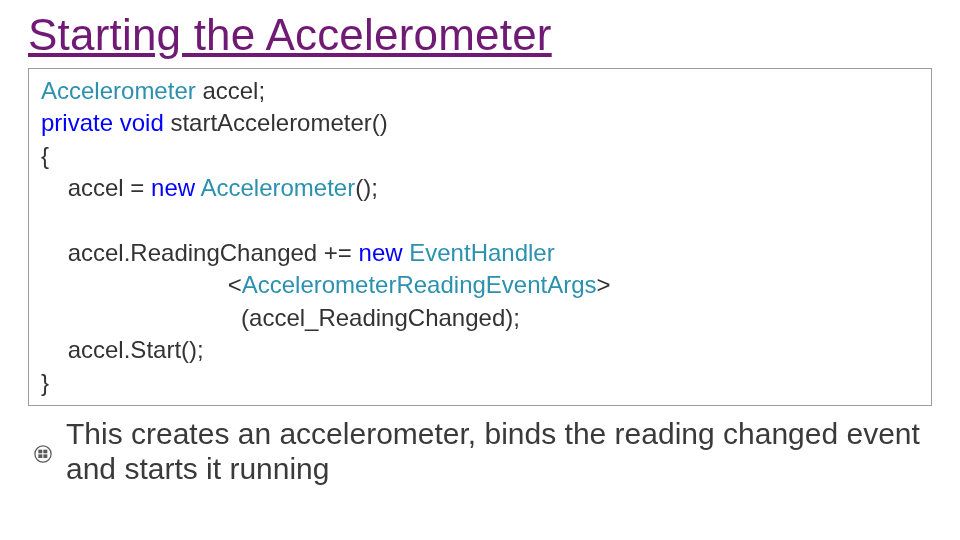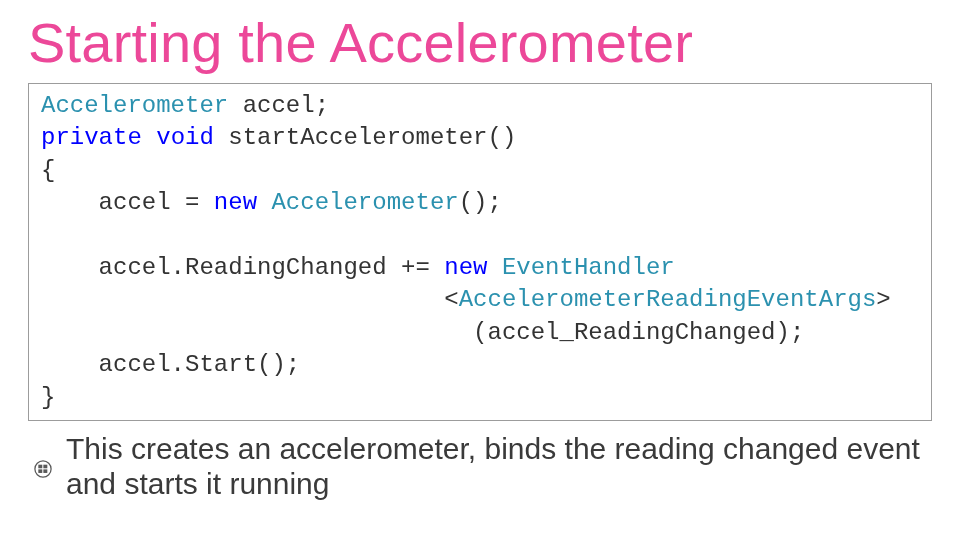--- a/index.html
+++ b/index.html
@@ -12,30 +12,31 @@
     color: #333333;
     overflow: hidden;
   }
   .slide {
     box-sizing: border-box;
     width: 960px;
     height: 540px;
     padding: 10px 28px 20px 28px;
   }
   .title {
-    font-size: 56px;
+    font-size: 44px;
     font-weight: 300;
-    color: #ec4899;
+    color: #701a75;
     margin: 0 0 8px 0;
     letter-spacing: 0.2px;
+    text-decoration: underline;
   }
   .code-box {
     border: 1px solid #9c9c9c;
     padding: 6px 12px 6px 12px;
-    font-family: Liberation Mono, monospace;
+    font-family: Liberation Sans, sans-serif;
     font-size: 24px;
     line-height: 1.35;
     color: #333333;
     white-space: pre;
   }
   .kw { color: #0000ff; }
   .type { color: #2b91af; }
   .bullet-row {
     display: flex;
     align-items: center;

